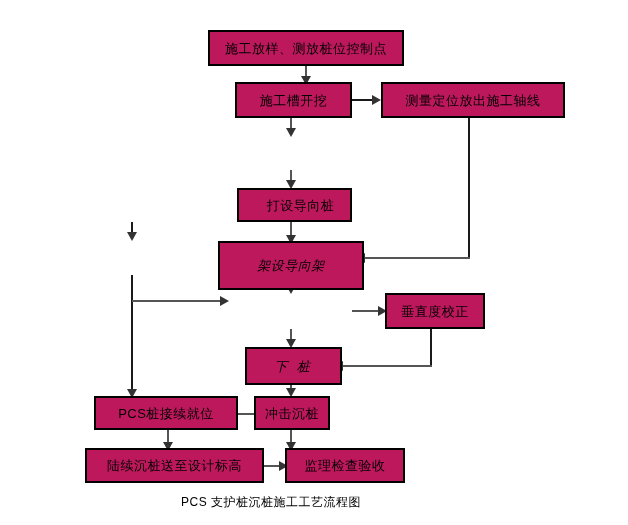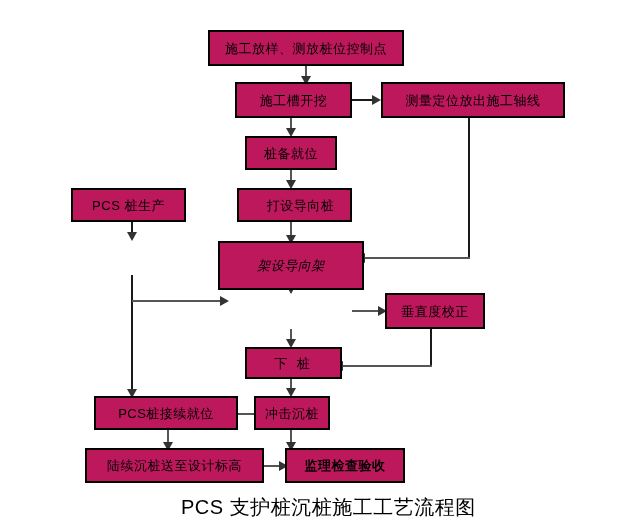--- a/index.html
+++ b/index.html
@@ -29,21 +29,21 @@
     font-size: 13px;
     line-height: 1;
     letter-spacing: 0.5px;
     white-space: nowrap;
     z-index: 3;
   }
   .node.wide-letter { letter-spacing: 3px; }
   .caption {
     position: absolute;
     color: #000000;
-    font-size: 20px;
+    font-size: 12px;
     letter-spacing: 0.5px;
     white-space: nowrap;
     z-index: 3;
   }
   
   .edge-layer {
     position: absolute;
     left: 0; top: 0;
     width: 628px;
     height: 525px;
@@ -142,37 +142,35 @@
     <div class="arrow right" style="left:279px; top:461px;"></div>
 
   </div>
 
   <div class="node" style="left:208px; top:30px; width:196px; height:36px;">施工放样、测放桩位控制点</div>
 
   <div class="node" style="left:235px; top:82px; width:117px; height:36px;">施工槽开挖</div>
 
   <div class="node" style="left:381px; top:82px; width:184px; height:36px;">测量定位放出施工轴线</div>
 
-  <div class="node" style="left:245px; top:136px; width:92px; height:34px;">桩备就位</div>
 
   <div class="node" style="left:237px; top:188px; width:115px; height:34px;padding-left:12px;">打设导向桩</div>
 
-  <div class="node" style="left:71px; top:188px; width:115px; height:34px;">PCS 桩生产</div>
 
   <div class="node" style="left:218px; top:241px; width:146px; height:49px;font-style:italic;">架设导向架</div>
 
 
 
   <div class="node" style="left:385px; top:293px; width:100px; height:36px;">垂直度校正</div>
 
-  <div class="node wide-letter" style="left:245px; top:347px; width:97px; height:32px;">下  桩</div>
+  <div class="node wide-letter" style="left:245px; top:347px; width:97px; height:38px;font-style:italic;">下  桩</div>
 
   <div class="node" style="left:94px; top:396px; width:144px; height:34px;">PCS桩接续就位</div>
 
   <div class="node" style="left:254px; top:396px; width:76px; height:34px;">冲击沉桩</div>
 
   <div class="node" style="left:85px; top:448px; width:179px; height:35px;">陆续沉桩送至设计标高</div>
 
-  <div class="node" style="left:285px; top:448px; width:120px; height:35px;font-weight:bold;">监理检查验收</div>
+  <div class="node" style="left:285px; top:448px; width:120px; height:35px;">监理检查验收</div>
 
   <div class="caption" style="left:181px; top:494px;">PCS 支护桩沉桩施工工艺流程图</div>
 
 </div>
 
 </body></html>

